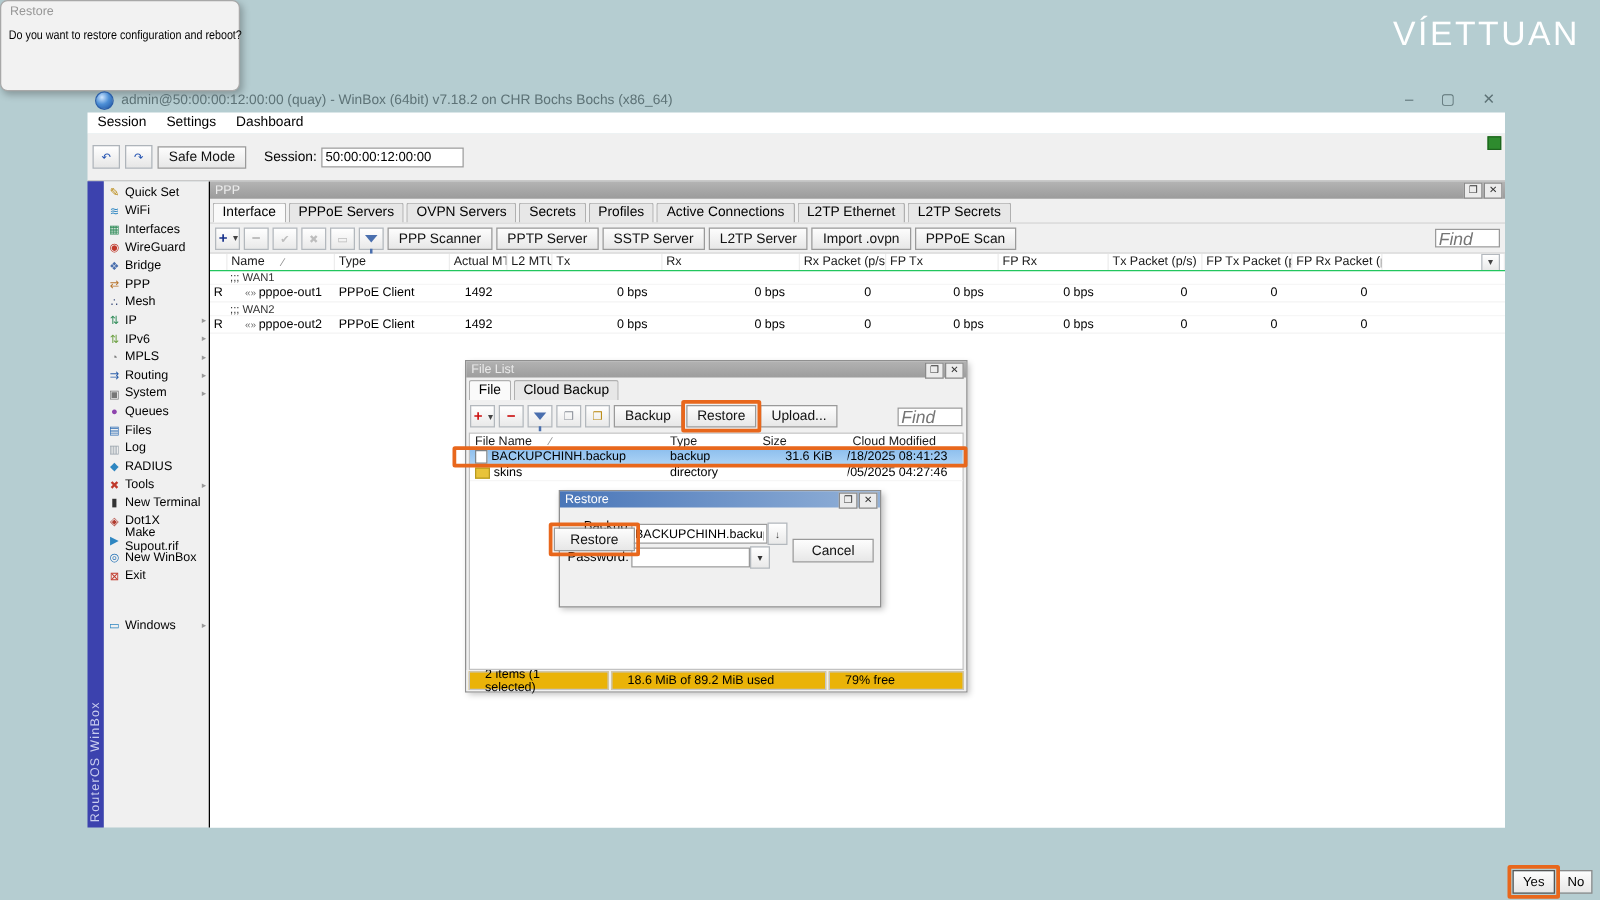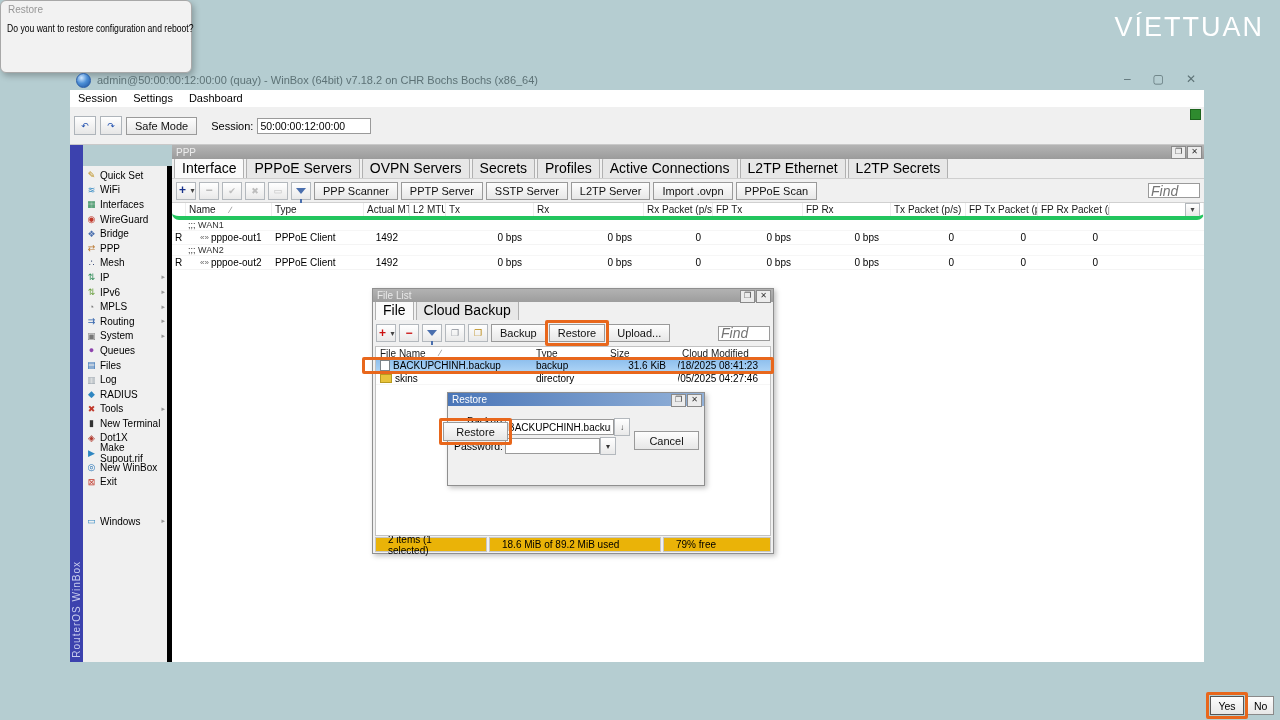--- a/index.html
+++ b/index.html
@@ -19,21 +19,21 @@
   .btn{border:1px solid #9a9a9a;background:linear-gradient(#fdfdfd,#e7e7e7);padding:1px 8px;font-size:11px;
        font-family:"Liberation Sans",sans-serif;height:18px;line-height:14px;color:#111;}
   .session-input{width:108px;height:14px;border:1px solid #9a9a9a;font-size:10.5px;padding:0 2px;font-family:"Liberation Sans",sans-serif;}
   .conn-dot{position:absolute;right:3px;top:2px;width:9px;height:9px;background:#2e8b2e;border:1px solid #1d641d;}
   .winbody{flex:1;display:flex;min-height:0;}
   
   .strip{width:13px;background:#3c42ae;position:relative;flex:none;}
   .strip-text{position:absolute;bottom:4px;left:1px;writing-mode:vertical-rl;transform:rotate(180deg);
               color:#c9cdef;font-size:10px;letter-spacing:1px;white-space:nowrap;}
   
-  .sidebar{width:84px;flex:none;background:#f0f0f0;border-right:5px solid #000000;padding-top:2px;margin-top:21px;}
+  .sidebar{width:84px;flex:none;background:#f0f0f0;border-right:1px solid #000000;padding-top:2px;}
   .side-item{height:14.6px;display:flex;align-items:center;gap:2px;padding:0 2px;font-size:10px;cursor:default;}
   .side-arrow{margin-left:auto;color:#9a9a9a;font-size:7px;}
   .side-gap{height:25px;}
   .ic{display:inline-block;width:13px;flex:none;text-align:center;font-size:9px;line-height:10px;}
   .ic-quickset::before{content:"✎";color:#b8860b}
   .ic-wifi::before{content:"≋";color:#2e86c1}
   .ic-ifaces::before{content:"▦";color:#2e8b57}
   .ic-wireguard::before{content:"◉";color:#c0392b}
   .ic-bridge::before{content:"❖";color:#4a6fae}
   .ic-ppp::before{content:"⇄";color:#b8762e}
@@ -69,28 +69,28 @@
   .funnel{width:0;height:0;border-left:5px solid transparent;border-right:5px solid transparent;border-top:6px solid #4a6fae;position:relative;display:inline-block;}
   .funnel::after{content:"";position:absolute;left:-1px;top:5px;width:2px;height:4px;background:#4a6fae;}
   
   .mdi{flex:1;position:relative;background:#ffffff;min-width:0;}
   .ppp-win{position:absolute;inset:0;display:flex;flex-direction:column;}
   .win-title{height:14px;flex:none;background:linear-gradient(#b4b4b4,#9b9b9b);color:#ececec;font-size:10px;
              display:flex;align-items:center;padding:0 4px;position:relative;}
   .win-controls{position:absolute;right:2px;top:1px;display:flex;gap:1px;}
   .wc{width:13px;height:11px;border:1px solid #8a8a8a;background:#ececec;font-size:8px;line-height:10px;text-align:center;color:#333;}
   .tabs{height:17px;flex:none;background:#f0f0f0;display:flex;align-items:flex-end;padding:2px 2px 0;border-bottom:1px solid #cfcfcf;}
-  .tab{border:1px solid #b0b0b0;border-bottom:none;background:#e7e7e7;padding:1px 7px 2px;margin-right:2px;font-size:14px;border-radius:2px 2px 0 0;}
+  .tab{border:1px solid #b0b0b0;border-bottom:none;background:#e7e7e7;padding:1px 7px 2px;margin-right:2px;font-size:11px;border-radius:2px 2px 0 0;}
   .tab.active{background:#fafafa;}
   .ppp-toolbar{height:21px;flex:none;background:#f0f0f0;display:flex;align-items:center;gap:3px;padding:1px 4px;border-bottom:1px solid #d0d0d0;}
   .sm-ic{width:18px;height:16px;border:1px solid #b3b8bd;background:linear-gradient(#ffffff,#e9e9e9);display:flex;align-items:center;justify-content:center;}
   .find-input{width:46px;height:13px;border:1px solid #9a9a9a;font-size:14px;padding:0 2px;font-family:"Liberation Sans",sans-serif;font-style:italic;color:#555;}
   .find-wrap{margin-left:auto;display:flex;align-items:center;gap:2px;}
   .grid{flex:1;background:#fff;overflow:hidden;position:relative;}
-  .ghead{display:flex;height:13px;border-bottom:4px solid #22c55e;font-size:10px;color:#1a1a1a;align-items:flex-end;border-radius:7px;}
+  .ghead{display:flex;height:13px;border-bottom:1px solid #22c55e;font-size:10px;color:#1a1a1a;align-items:flex-end;}
   .ghead .cell{border-right:1px solid #ededed;height:100%;display:flex;align-items:center;padding:0 3px;box-sizing:border-box;white-space:nowrap;overflow:hidden;}
   .prow{display:flex;align-items:center;font-size:10px;border-bottom:1px solid #f4f4f4;}
   .prow .cell{padding:0 3px;box-sizing:border-box;white-space:nowrap;overflow:hidden;height:100%;display:flex;align-items:center;}
   .num{justify-content:flex-end;padding-right:12px !important;}
   .w-flag{width:14px}.w-name{width:86px}.w-type{width:92px}.w-amtu{width:46px}.w-l2{width:36px}
   .w-tx{width:88px}.w-rx{width:110px}.w-rxp{width:69px}.w-ftx{width:90px}.w-frx{width:88px}
   .w-txp{width:75px}.w-ftxp{width:72px}.w-frxp{width:72px}.w-rest{flex:1}
   .if-ico{color:#666;font-size:8px;margin-right:2px;}
   .row-comment{height:10px;display:flex;align-items:center;font-size:9px;color:#333;padding-left:16px;border-bottom:1px solid #f6f6f6;}
   .row-if{height:13px;}

